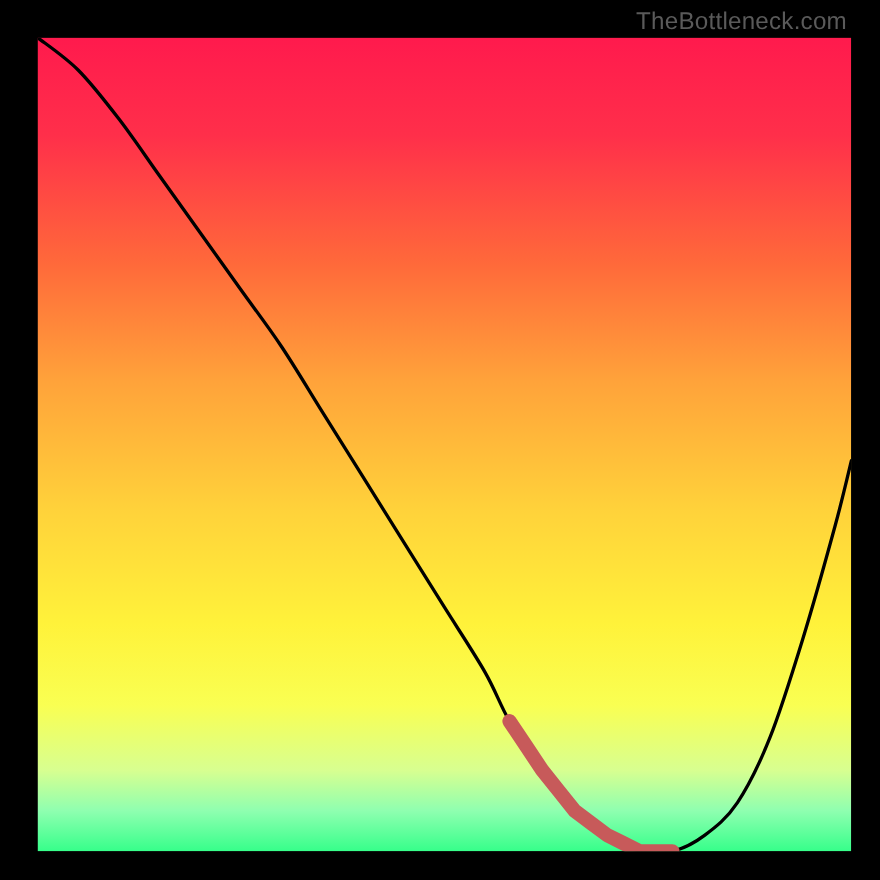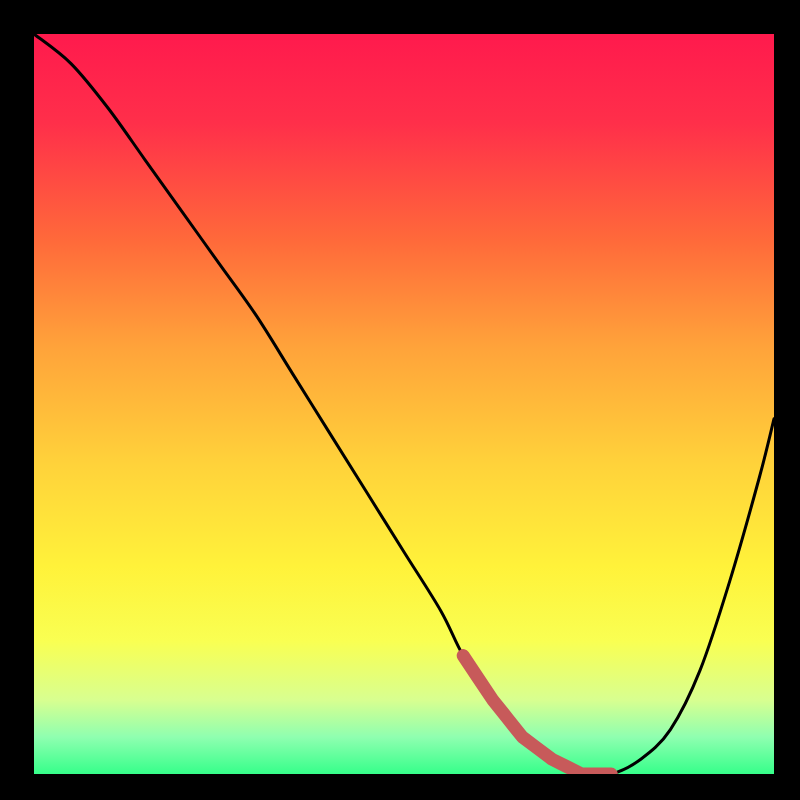--- a/index.html
+++ b/index.html
@@ -77,14 +77,15 @@
       <rect x="0" y="0" width="740" height="740" fill="url(#bg)"></rect>
     </svg>
 
     <svg class="curve" viewBox="0 0 740 740" preserveAspectRatio="none">
       <path id="curve-path" d="M 0,0 C 6.166666666666667,4.933333333333337 24.666666666666664,17.266666666666687 37,29.600000000000023 C 49.333333333333336,41.93333333333336 61.666666666666664,57.966666666666654 74,74 C 86.33333333333333,90.03333333333335 98.66666666666667,108.5333333333334 111,125.80000000000007 C 123.33333333333333,143.06666666666675 135.66666666666666,160.33333333333337 148,177.60000000000002 C 160.33333333333334,194.86666666666667 172.66666666666666,212.13333333333338 185,229.40000000000003 C 197.33333333333334,246.66666666666669 209.66666666666666,262.7 222,281.2 C 234.33333333333334,299.7 246.66666666666666,320.66666666666663 259,340.4 C 271.3333333333333,360.1333333333333 283.6666666666667,379.8666666666666 296,399.59999999999997 C 308.3333333333333,419.3333333333333 320.6666666666667,439.06666666666666 333,458.8 C 345.3333333333333,478.53333333333336 357.66666666666663,498.26666666666665 370,518 C 382.33333333333337,537.7333333333333 397.1333333333334,559.9333333333334 407.00000000000006,577.2 C 416.86666666666673,594.4666666666667 420.56666666666666,606.8000000000001 429.2,621.6 C 437.8333333333333,636.4 448.93333333333334,652.4333333333334 458.8,666 C 468.6666666666667,679.5666666666666 478.53333333333336,693.1333333333333 488.40000000000003,703 C 498.2666666666667,712.8666666666667 508.1333333333333,719.0333333333334 518,725.2 C 527.8666666666667,731.3666666666667 537.7333333333333,737.5333333333333 547.6,740 C 557.4666666666667,742.4666666666667 567.3333333333334,742.4666666666667 577.2,740 C 587.0666666666667,737.5333333333333 596.9333333333333,732.6 606.8,725.2 C 616.6666666666666,717.8000000000001 626.5333333333333,710.4000000000001 636.4,695.6 C 646.2666666666667,680.8 656.1333333333333,661.0666666666666 666,636.4 C 675.8666666666667,611.7333333333333 685.7333333333332,579.6666666666667 695.5999999999999,547.6 C 705.4666666666666,515.5333333333333 717.8,471.1333333333333 725.1999999999999,444 C 732.5999999999999,416.8666666666667 737.5333333333333,394.6666666666667 740,384.8" fill="none" stroke="#000000" stroke-width="3" stroke-linecap="round" stroke-linejoin="round"></path>
       <path id="highlight-path" d="M 429.2,621.6 L 444,643.8 L 458.8,666 L 473.6,684.5 L 488.40000000000003,703 L 503.20000000000005,714.1 L 518,725.2 L 532.8,732.6 L 547.6,740 L 562.4,740 L 577.2,740" fill="none" stroke="#c75a5a" stroke-width="13" stroke-linecap="round" stroke-linejoin="round"></path>
     </svg>
 
   </div>
 
+  <div class="watermark">TheBottleneck.com</div>
 
 </div>
 
 </body></html>

